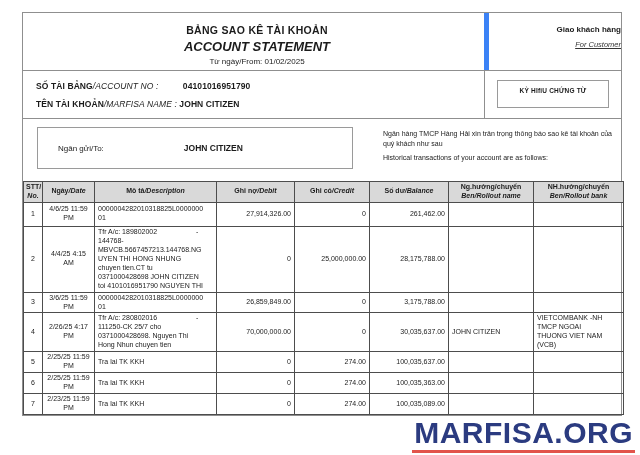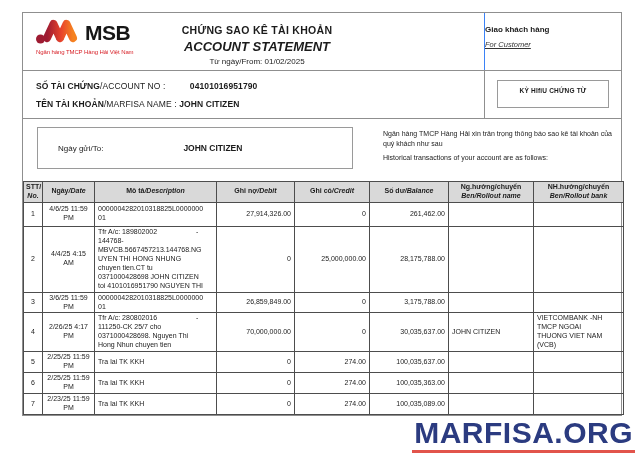--- a/index.html
+++ b/index.html
@@ -11,30 +11,30 @@
   
   .hdr { display: flex; height: 58px; border-bottom: 1px solid #8f8f8f; position: relative; }
   .logo-wrap { padding: 5px 0 0 13px; width: 170px; }
   .logo-row { display: flex; align-items: center; gap: 5px; }
   .brand { font-size: 21px; font-weight: bold; letter-spacing: -0.5px; color:#161616; }
   .tagline { color: #d8232a; font-size: 6px; margin-top: 1px; white-space: nowrap; letter-spacing: -0.1px; }
   .title-block { position: absolute; left: 0; right: 130px; top: 11px; text-align: center; }
   .title1 { font-size: 10.5px; font-weight: bold; letter-spacing: 0.3px; }
   .title2 { font-size: 13px; font-weight: bold; font-style: italic; margin-top: 3px; }
   .title3 { font-size: 8px; margin-top: 3px; }
-  .copy-box { margin-left: auto; width: 137px; border-left: 1px solid #3b82f6; text-align: left; padding-top: 12px; }
+  .copy-box { margin-left: auto; width: 137px; border-left: 5px solid #3b82f6; text-align: right; padding-top: 12px; }
   .copy1 { font-size: 8px; font-weight: bold; }
   .copy2 { font-size: 7.5px; font-style: italic; margin-top: 6px; color:#333;text-decoration:underline; }
 
   
   .info { display: flex; height: 48px; border-bottom: 1px solid #8f8f8f; }
   .info-left { flex: 1; padding: 10px 0 0 13px; }
   .info-line { font-size: 8.5px; margin-bottom: 8px; letter-spacing: 0.1px; }
   .lbl { font-weight: bold; }
-  .lbl-en { color: #222; margin-top: 23px; }
+  .lbl-en { font-style: italic; color: #222; margin-top: 23px; }
   .val { font-weight: bold; }
   .val-gap { margin-left: 22px; }
   .info-right { width: 137px; border-left: 1px solid #8f8f8f; padding: 9px 12px 0; }
   .doc-box { border: 1px solid #9a9a9a; height: 28px; text-align: center; font-size: 6.5px; font-weight: bold; padding-top: 6px; letter-spacing: 0.2px; }
 
   
   .greet { height: 62px; position: relative; }
   .greet-box { position: absolute; left: 14px; top: 8px; width: 316px; height: 42px; border: 1px solid #9a9a9a; display: flex; align-items: center; }
   .greet-to { font-size: 8px; margin-left: 20px; }
   .greet-name { font-size: 8.5px; font-weight: bold; margin-left: 80px; }
@@ -58,71 +58,52 @@
 
   
   .watermark { position: absolute; right: 5px; top: 416px; font-size: 30px; font-weight: bold; letter-spacing: 0.5px; color: #2b3b80; line-height: 1.1; border-bottom: 3px solid #e2544b; padding: 0 2px 1px 2px; }
 </style>
 </head>
 <body>
 
 <div class="doc">
 
   <div class="hdr">
-    <div class="logo-wrap">
-      <div class="logo-row">
-        <span>
-          <svg width="44" height="26" viewBox="0 0 44 26">
-            <defs>
-              <linearGradient id="lg" x1="0%" y1="0%" x2="100%" y2="0%">
-                <stop offset="0%" stop-color="#9e1b32"></stop>
-                <stop offset="55%" stop-color="#e8442c"></stop>
-                <stop offset="100%" stop-color="#f58220"></stop>
-              </linearGradient>
-            </defs>
-            <circle cx="4.5" cy="21" r="4.5" fill="#9e1b32"></circle>
-            <path d="M11 20 L17.5 6 L24 20 M24 20 L30.5 6 L37 20" fill="none" stroke="url(#lg)" stroke-width="8" stroke-linecap="round" stroke-linejoin="round"></path>
-          </svg>
-        </span>
-        <span class="brand">MSB</span>
-      </div>
-      <div class="tagline">Ngân hàng TMCP Hàng Hải Việt Nam</div>
-    </div>
 
     <div class="title-block">
-      <div class="title1">CHỨNG SAO KÊ TÀI KHOẢN</div>
+      <div class="title1">BẢNG SAO KÊ TÀI KHOẢN</div>
       <div class="title2">ACCOUNT STATEMENT</div>
       <div class="title3">Từ ngày/From: 01/02/2025</div>
     </div>
 
     <div class="copy-box">
       <div class="copy1">Giao khách hàng</div>
       <div class="copy2">For Customer</div>
     </div>
   </div>
 
   <div class="info">
     <div class="info-left">
       <div class="info-line">
-        <span class="lbl">SỐ TÀI CHỨNG</span><span class="lbl-en">/ACCOUNT NO :</span>
+        <span class="lbl">SỐ TÀI BẢNG</span><span class="lbl-en">/ACCOUNT NO :</span>
         <span class="val val-gap">04101016951790</span>
       </div>
       <div class="info-line">
         <span class="lbl">TÊN TÀI KHOẢN</span><span class="lbl-en">/MARFISA NAME :</span>
         <span class="val">JOHN CITIZEN</span>
       </div>
     </div>
     <div class="info-right">
       <div class="doc-box">KỲ HIfiU CHỨNG TỪ</div>
     </div>
   </div>
 
   <div class="greet">
     <div class="greet-box">
-      <span class="greet-to">Ngày gửi/To:</span>
+      <span class="greet-to">Ngân gửi/To:</span>
       <span class="greet-name">JOHN CITIZEN</span>
     </div>
     <div class="greet-notice">
       <div>Ngân hàng TMCP Hàng Hải xin trân trọng thông báo sao kê tài khoản của quý khách như sau</div>
       <div class="notice-en">Historical transactions of your account are as follows:</div>
     </div>
   </div>
 
   <table>
     <colgroup>

